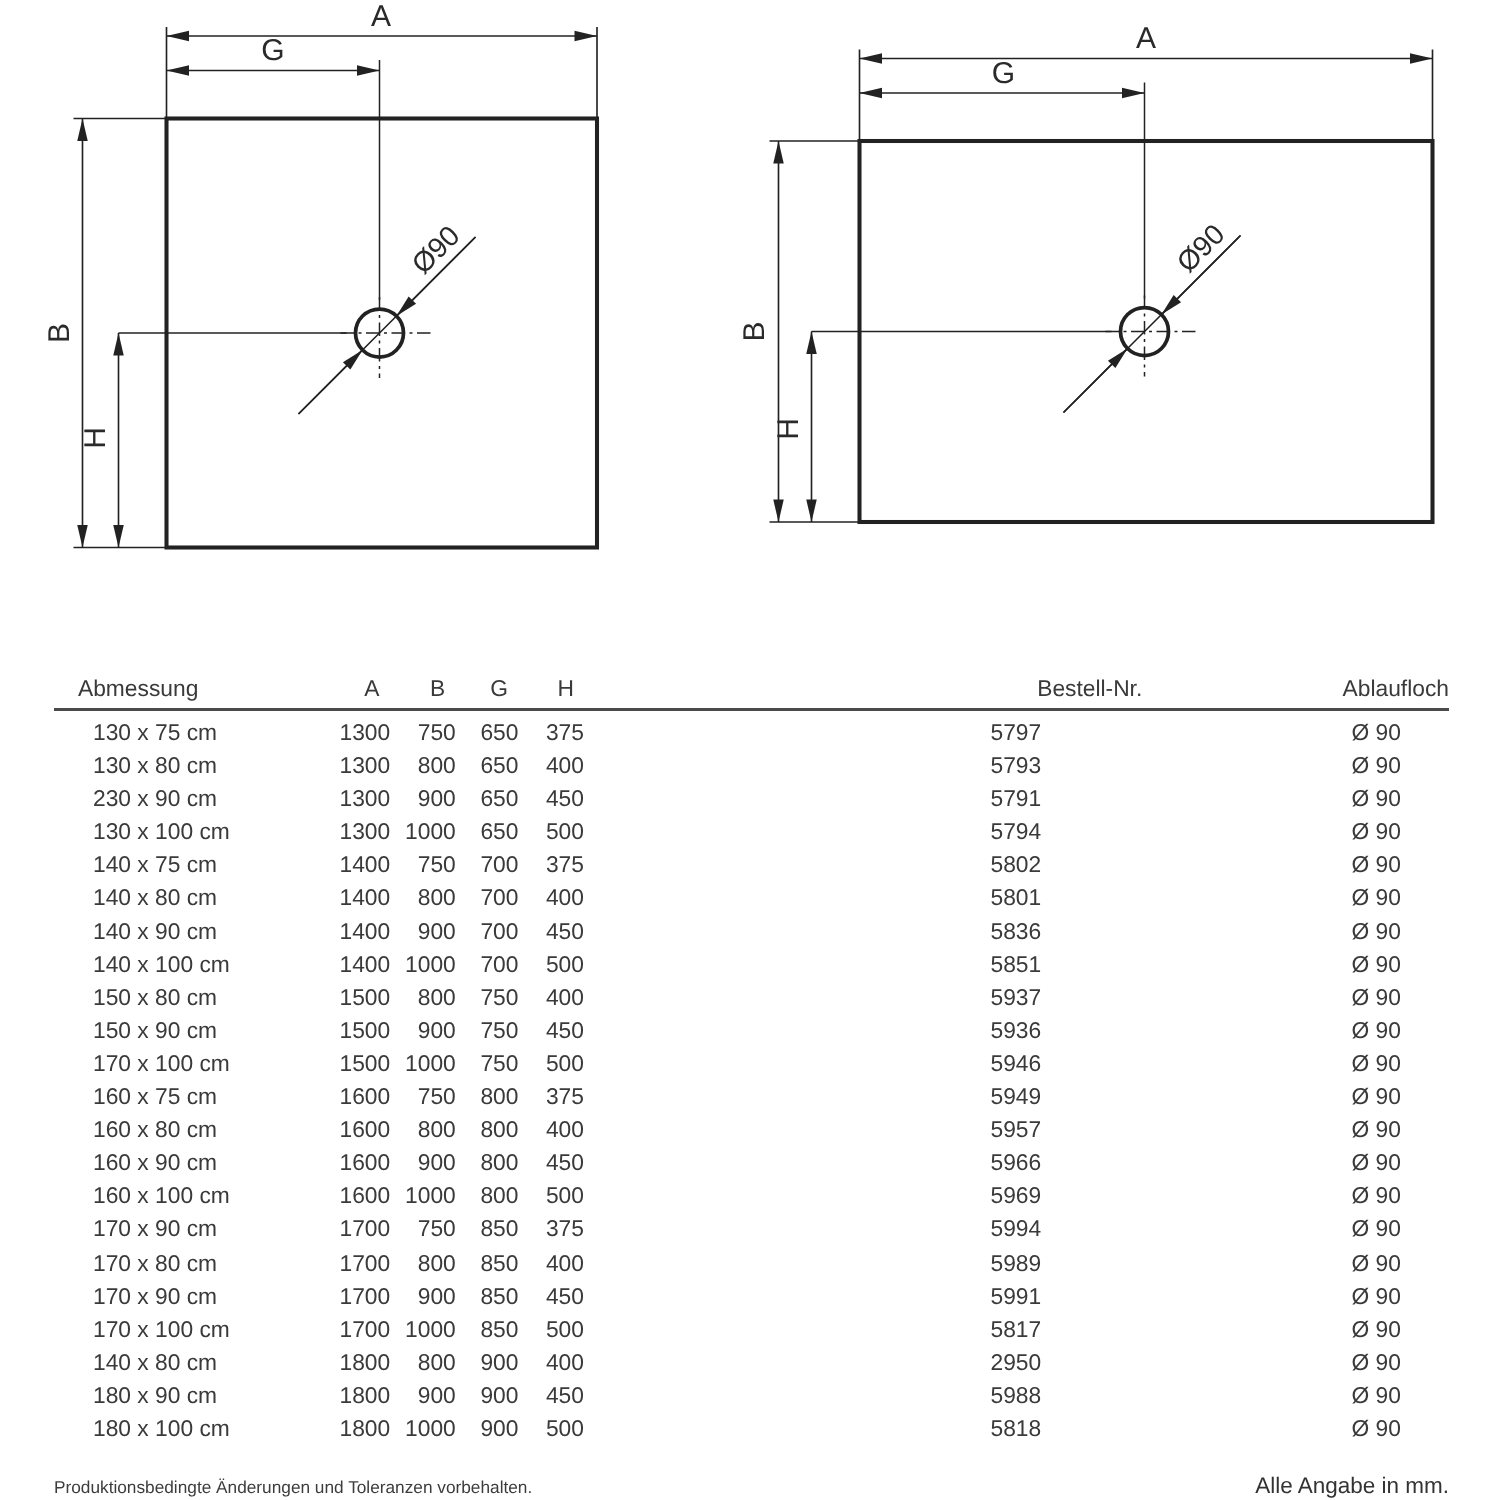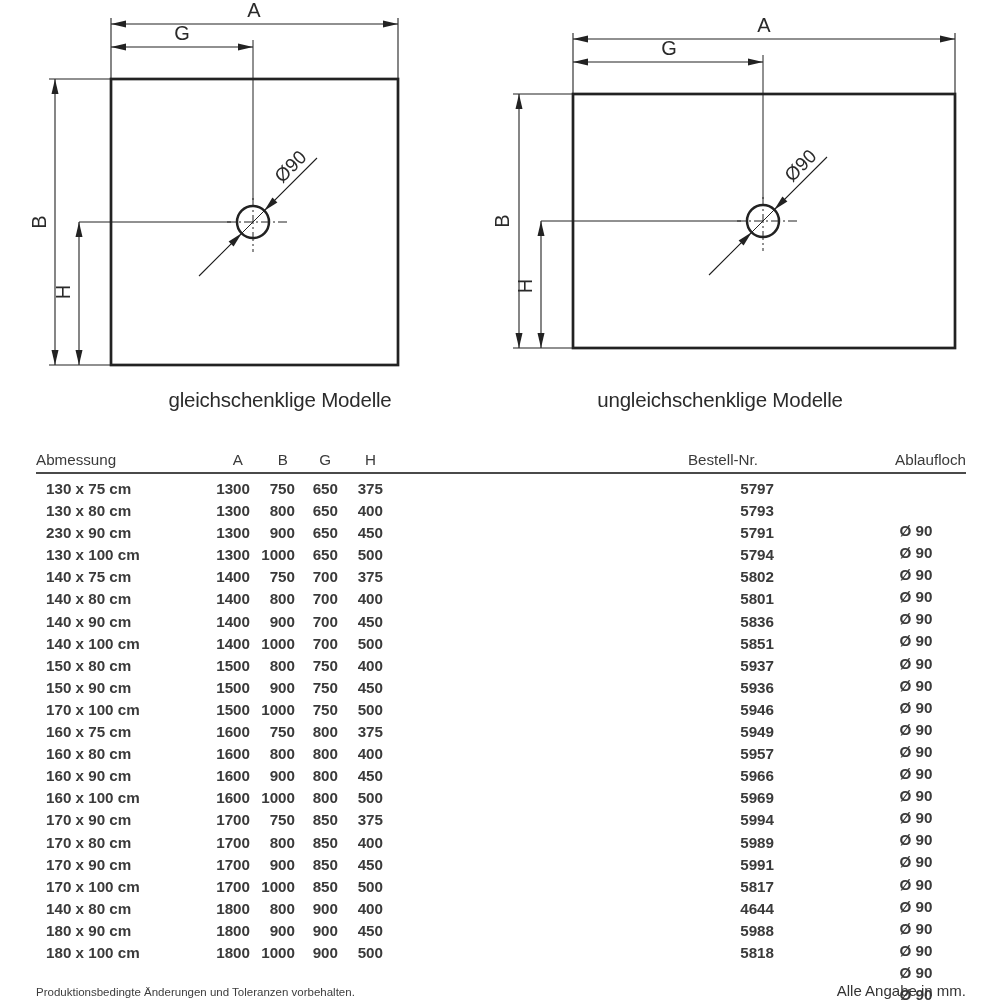--- a/index.html
+++ b/index.html
@@ -6,32 +6,32 @@
   #page{position:relative;width:1000px;height:1000px;background:#ffffff;overflow:hidden;
         font-family:"Liberation Sans","DejaVu Sans",sans-serif;color:#2e2e2e;}
   svg text{font-family:"Liberation Sans","DejaVu Sans",sans-serif;fill:#2a2a2a;}
   .caption{position:absolute;top:388px;font-size:20.5px;letter-spacing:-0.2px;color:#2b2b2b;text-align:center;}
   #caption-left{left:110px;width:340px;}
   #caption-right{left:540px;width:360px;}
 
   
   #spec-table{position:absolute;left:36px;top:446px;width:930px;font-size:15.2px;color:#3a3a3a;}
   .thead{display:flex;align-items:flex-end;height:22px;padding-bottom:4px;border-bottom:2px solid #4a4a4a;}
-  .rows{margin-top:4px;font-weight:bold;}
+  .rows{margin-top:4px;}
   .row{display:flex;height:22.1px;line-height:22.1px;}
-  .c-ab{width:154px;box-sizing:border-box;text-align:left;}
+  .c-ab{width:154px;box-sizing:border-box;text-align:left;margin-left:16px;}
   .row .c-ab{padding-left:10px;}
   .c-a{width:60px;text-align:right;}
   .c-b{width:45px;text-align:right;}
   .c-g{width:43px;text-align:right;}
   .c-h{width:45px;text-align:right;}
   .thead .c-a,.thead .c-b,.thead .c-g,.thead .c-h{box-sizing:border-box;padding-right:7px;}
-  .c-bestell{width:120px;margin-left:271px;text-align:right;}
+  .c-bestell{width:120px;margin-left:271px;text-align:left;}
   .thead .c-bestell{box-sizing:border-box;text-align:right;padding-right:16px;}
-  .c-ablauf{width:120px;margin-left:72px;box-sizing:border-box;text-align:center;padding-left:20px;margin-top:42px;}
+  .c-ablauf{width:120px;margin-left:72px;box-sizing:border-box;text-align:center;padding-left:20px;}
   .thead .c-ablauf{text-align:right;padding-left:0;}
 
   
   #footer-left{position:absolute;left:36px;top:986px;font-size:11.5px;color:#3c3c3c;}
   #footer-right{position:absolute;right:34px;top:982px;font-size:15px;color:#333;}
 </style>
 </head>
 <body>
 
 <div id="page">
@@ -99,22 +99,20 @@
       <line x1="709" y1="275" x2="751.7" y2="232.3" stroke-width="1.1" marker-end="url(#arr)"></line>
 
       <text x="764" y="32" font-size="20" text-anchor="middle" stroke="none">A</text>
       <text x="669" y="55" font-size="20" text-anchor="middle" stroke="none">G</text>
       <text x="509" y="221" font-size="20" text-anchor="middle" stroke="none" transform="rotate(-90 509 221)">B</text>
       <text x="532" y="286" font-size="20" text-anchor="middle" stroke="none" transform="rotate(-90 532 286)">H</text>
       <text x="805" y="170" font-size="19" text-anchor="middle" stroke="none" transform="rotate(-45 805 170)">Ø90</text>
     </g>
   </svg>
 
-  <div id="caption-left" class="caption">gleichschenklige Modelle</div>
-  <div id="caption-right" class="caption">ungleichschenklige Modelle</div>
 
   
   <div id="spec-table">
     <div class="thead">
       <div class="c-ab">Abmessung</div>
       <div class="c-a">A</div>
       <div class="c-b">B</div>
       <div class="c-g">G</div>
       <div class="c-h">H</div>
       <div class="c-bestell">Bestell-Nr.</div>
@@ -291,21 +289,21 @@
       <div class="c-h">500</div>
       <div class="c-bestell">5817</div>
       <div class="c-ablauf">Ø 90</div>
     </div>
         <div class="row">
       <div class="c-ab">140 x 80 cm</div>
       <div class="c-a">1800</div>
       <div class="c-b">800</div>
       <div class="c-g">900</div>
       <div class="c-h">400</div>
-      <div class="c-bestell">4644</div>
+      <div class="c-bestell">2950</div>
       <div class="c-ablauf">Ø 90</div>
     </div>
         <div class="row">
       <div class="c-ab">180 x 90 cm</div>
       <div class="c-a">1800</div>
       <div class="c-b">900</div>
       <div class="c-g">900</div>
       <div class="c-h">450</div>
       <div class="c-bestell">5988</div>
       <div class="c-ablauf">Ø 90</div>

